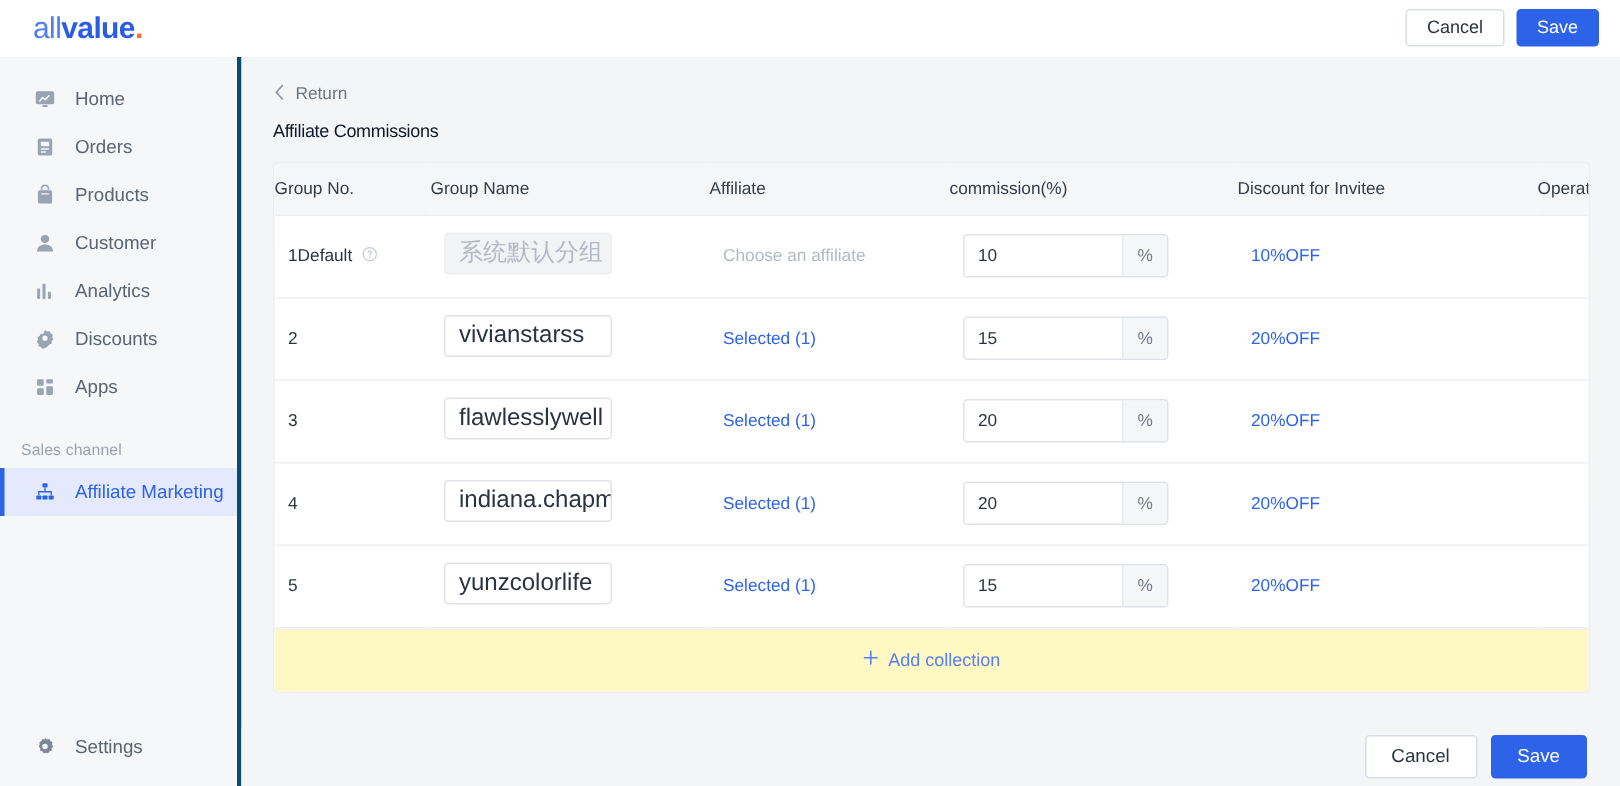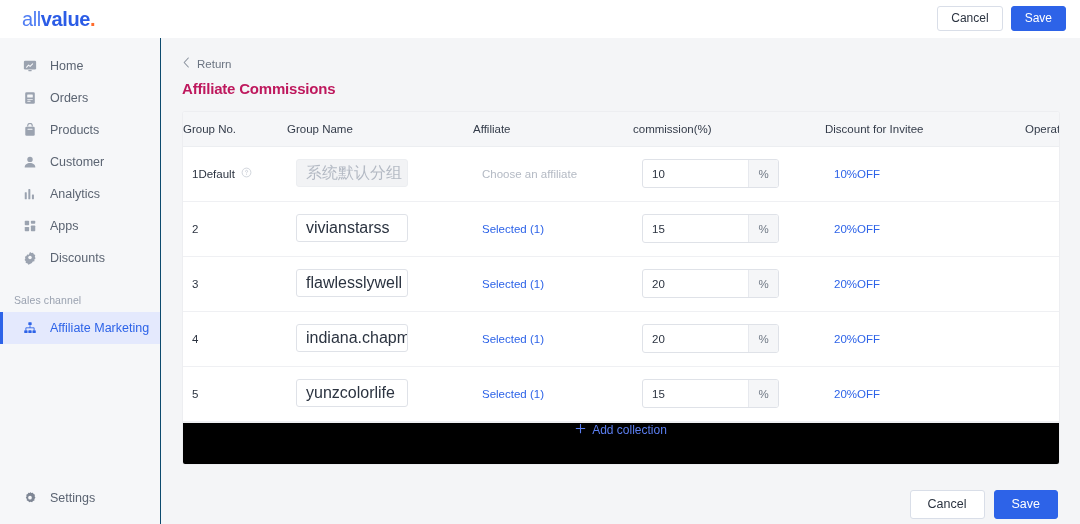--- a/index.html
+++ b/index.html
@@ -37,21 +37,21 @@
   .btn-primary { background: #2d63e8; border-color: #2d63e8; color: #fff; }
   .btn-lg { height: 29px; line-height: 27px; font-size: 12.5px; padding: 0 17px; border-radius: 3px; }
 
   
   .body { flex: 1; display: flex; min-height: 0; }
 
   
   .sidebar {
     width: 161px; flex: 0 0 161px;
     background: #f6f7f9;
-    border-right: 1px solid #0c4a6e;
+    border-right: 3px solid #0c4a6e;
     display: flex; flex-direction: column;
     padding-top: 12px;
     position: relative;
   }
   .nav-item {
     height: 32px; display: flex; align-items: center;
     padding-left: 22px; cursor: pointer;
     color: #5b6472; font-size: 12.5px;
     position: relative;
   }
@@ -80,21 +80,21 @@
   }
   .main-scroll { flex: 1; padding: 16px 20px 0 21px; overflow: hidden; }
 
   .return {
     display: inline-flex; align-items: center; gap: 6px;
     color: #6b7482; font-size: 11.5px; cursor: pointer;
     margin-bottom: 10px;
   }
   .return .chev { display: block; }
   .page-title {
-    font-size: 15px; font-weight: 700; color: #be185d;
+    font-size: 12px; font-weight: 400; color: #0f172a;
     letter-spacing: -0.2px; margin-bottom: 14px;
   }
 
   
   .card {
     background: #fff; border-radius: 3px;
     overflow: hidden; border: 1px solid #edeef1;
     box-shadow: 0 0 0 0 rgba(0,0,0,0);
   }
   .tbl { width: 100%; border-collapse: collapse; table-layout: fixed; }
@@ -143,22 +143,22 @@
     display: flex; align-items: center; text-align: center;
   }
   .num-wrap .suf {
     width: 30px; flex: 0 0 30px;
     background: #f5f6f8; border-left: 1px solid #e7e9ee;
     display: flex; align-items: center; justify-content: center;
     font-size: 11.5px; color: #707985;
   }
 
   .addrow {
-    background: #000000; height: 42px;
-    display: flex; align-items: flex-start; justify-content: center;
+    background: #fef9c3; height: 42px;
+    display: flex; align-items: center; justify-content: center;
     border-top: 1px solid #eff0f3; cursor: pointer;
   }
   .addrow .txt { color: #5b7ef0; font-size: 12px; display: inline-flex; align-items: center; gap: 6px; }
 
   
   .footer {
     height: 39px; flex: 0 0 39px;
     background: #f4f5f7;
     display: flex; align-items: center; justify-content: flex-end;
     gap: 9px; padding-right: 22px;
@@ -236,37 +236,37 @@
               <rect x="6.1" y="2.4" width="2.3" height="11.6" rx=".6" fill="#9ba3b0"></rect>
               <rect x="10.2" y="8.6" width="2.3" height="5.4" rx=".6" fill="#9ba3b0"></rect>
             </svg>
         </span>
         <span class="lbl">Analytics</span>
       </div>
 
       <div class="nav-item">
         <span class="ico">
           <svg width="14" height="14" viewBox="0 0 16 16">
+              <path d="M8 1.2l1.6 1.1 1.9-.3.8 1.8 1.7.9-.5 1.9.9 1.7-1.4 1.3.1 2-1.9.5-1.1 1.6L8 14.8l-1.9.9-1.1-1.6-1.9-.5.1-2L1.8 10.3l.9-1.7-.5-1.9 1.7-.9.8-1.8 1.9.3z" fill="#9ba3b0"></path>
+              <circle cx="8" cy="7.4" r="2" fill="#f6f7f9"></circle>
+            </svg>
+        </span>
+        <span class="lbl">Discounts</span>
+      </div>
+
+      <div class="nav-item">
+        <span class="ico">
+          <svg width="14" height="14" viewBox="0 0 16 16">
               <rect x="2" y="2" width="5" height="5" rx=".8" fill="#9ba3b0"></rect>
               <rect x="9" y="2" width="5" height="3.3" rx=".8" fill="#9ba3b0"></rect>
               <rect x="2" y="9" width="5" height="5" rx=".8" fill="#9ba3b0"></rect>
               <rect x="9" y="7.4" width="5" height="6.6" rx=".8" fill="#9ba3b0"></rect>
             </svg>
         </span>
         <span class="lbl">Apps</span>
-      </div>
-
-      <div class="nav-item">
-        <span class="ico">
-          <svg width="14" height="14" viewBox="0 0 16 16">
-              <path d="M8 1.2l1.6 1.1 1.9-.3.8 1.8 1.7.9-.5 1.9.9 1.7-1.4 1.3.1 2-1.9.5-1.1 1.6L8 14.8l-1.9.9-1.1-1.6-1.9-.5.1-2L1.8 10.3l.9-1.7-.5-1.9 1.7-.9.8-1.8 1.9.3z" fill="#9ba3b0"></path>
-              <circle cx="8" cy="7.4" r="2" fill="#f6f7f9"></circle>
-            </svg>
-        </span>
-        <span class="lbl">Discounts</span>
       </div>
 
       <div class="nav-gap"></div>
       <div class="nav-section">Sales channel</div>
 
 
       <div class="nav-item active">
         <span class="ico">
           <svg width="14" height="14" viewBox="0 0 16 16">
               <rect x="6.1" y="1.4" width="3.8" height="3.2" rx=".7" fill="#2d63e8"></rect>

